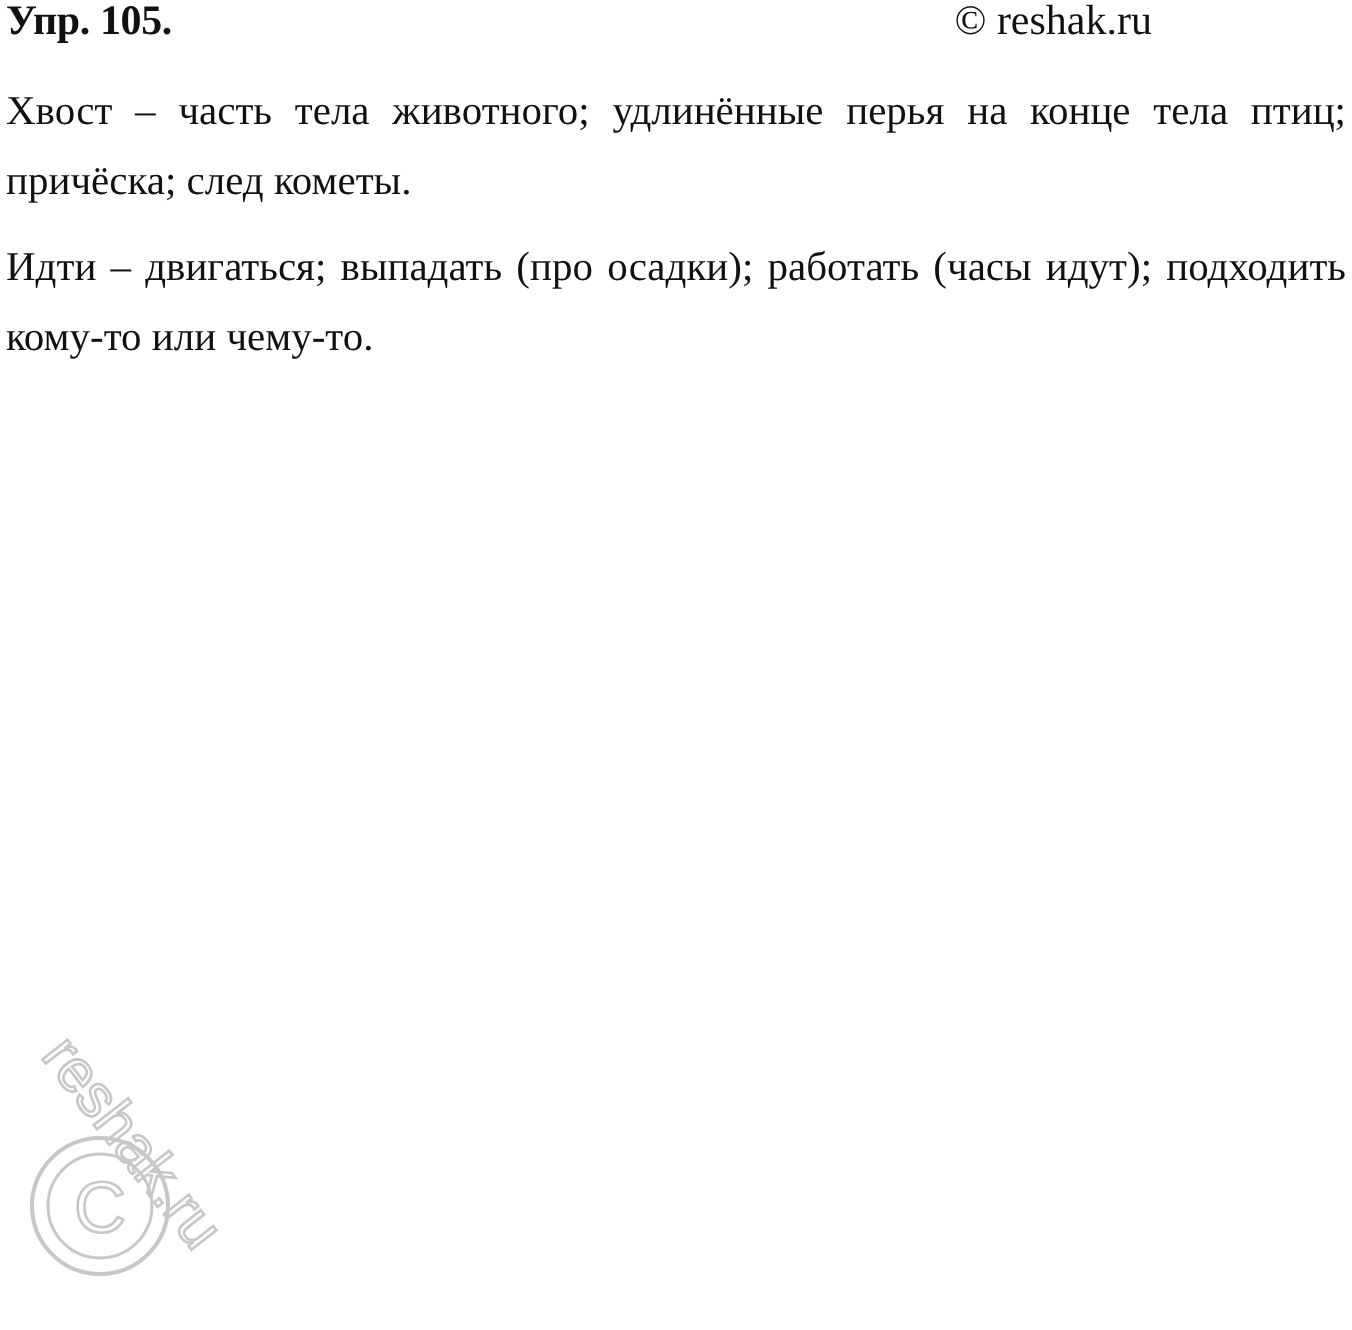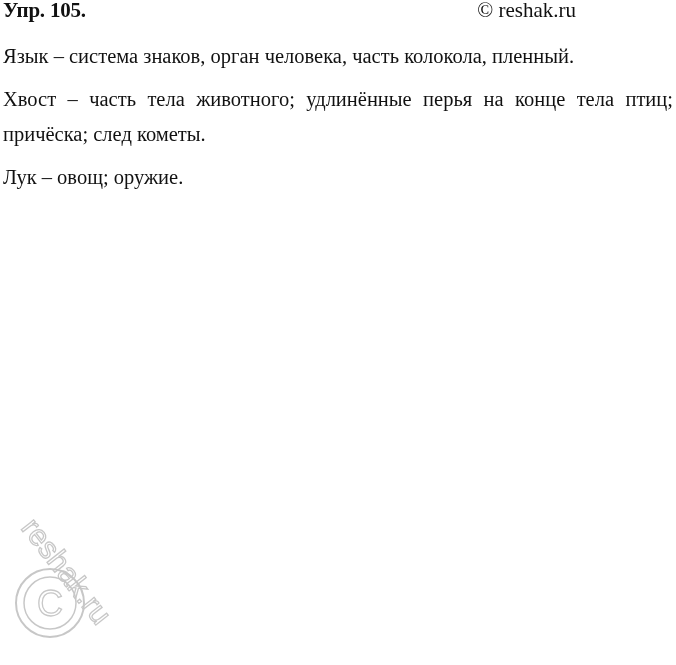--- a/index.html
+++ b/index.html
@@ -68,23 +68,22 @@
   </style>
 </head>
 <body>
 
 <div class="header">
   <div class="title">Упр. 105.</div>
   <div class="copyright">© reshak.ru</div>
 </div>
 
 <div class="content">
-  <p class="entry single">Язык – система знаков, орган человека, часть колокола, пленный.</p>
   <p class="entry multi">Хвост – часть тела животного; удлинённые перья на конце тела птиц; причёска; след кометы.</p>
-  <p class="entry single">Лук – овощ; оружие.</p>
+  <p class="entry multi">Идти – двигаться; выпадать (про осадки); работать (часы идут); подходить кому-то или чему-то.</p>
 </div>
 
 <svg class="watermark" viewBox="0 0 130 160" xmlns="http://www.w3.org/2000/svg">
   <circle cx="50" cy="105" r="34" fill="none" stroke="#9a9a9a" stroke-width="2"></circle>
   <circle cx="50" cy="105" r="26" fill="none" stroke="#9a9a9a" stroke-width="1.5"></circle>
   <text x="50" y="118" text-anchor="middle" font-family="Liberation Sans, sans-serif" font-size="36" fill="none" stroke="#9a9a9a" stroke-width="1.3">C</text>
   <text x="20" y="30" font-family="Liberation Sans, sans-serif" font-size="30" fill="none" stroke="#9a9a9a" stroke-width="1.3" transform="rotate(52 20 30)">reshak.ru</text>
 </svg>
 
 </body></html>

